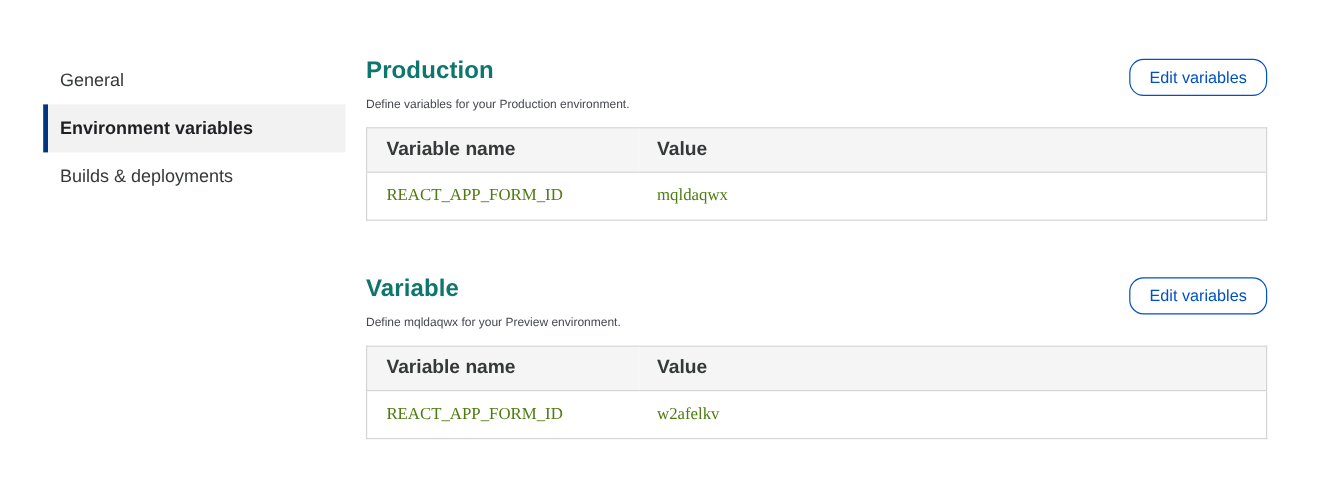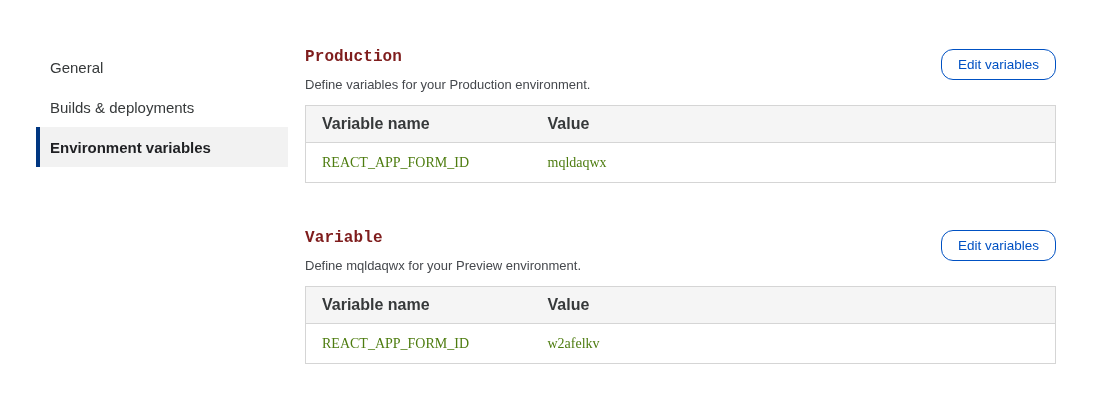--- a/index.html
+++ b/index.html
@@ -40,29 +40,28 @@
     flex: 1 1 auto;
     padding: 48px 44px 0 17px;
   }
   .section { margin-bottom: 46px; }
   .section-head {
     display: flex;
     justify-content: space-between;
     align-items: flex-start;
   }
   .section-title {
-    font-size: 16px;
+    font-size: 20px;
     font-weight: 700;
-    color: #7f1d1d;
+    color: #0f766e;
     letter-spacing: .1px;
-    font-family: Liberation Mono, monospace;
   }
   .section-desc {
     margin-top: 11px;
-    font-size: 13px;
+    font-size: 10px;
     color: #45484d;
   }
   .edit-btn {
     background: #ffffff;
     border: 1px solid #0051c3;
     color: #0051c3;
     border-radius: 12px;
     font-family: inherit;
     font-size: 13.5px;
     padding: 7px 16px;
@@ -100,25 +99,25 @@
 </style>
 </head>
 <body>
 
 <div class="page">
 
   <nav class="sidebar">
     <div class="side-item">
       <span>General</span>
     </div>
+    <div class="side-item active">
+      <span>Environment variables</span>
+    </div>
     <div class="side-item">
       <span>Builds &amp; deployments</span>
-    </div>
-    <div class="side-item active">
-      <span>Environment variables</span>
     </div>
   </nav>
 
   <main class="main">
 
     <section class="section">
       <div class="section-head">
         <div>
           <div class="section-title">Production</div>
           <div class="section-desc">Define variables for your Production environment.</div>

